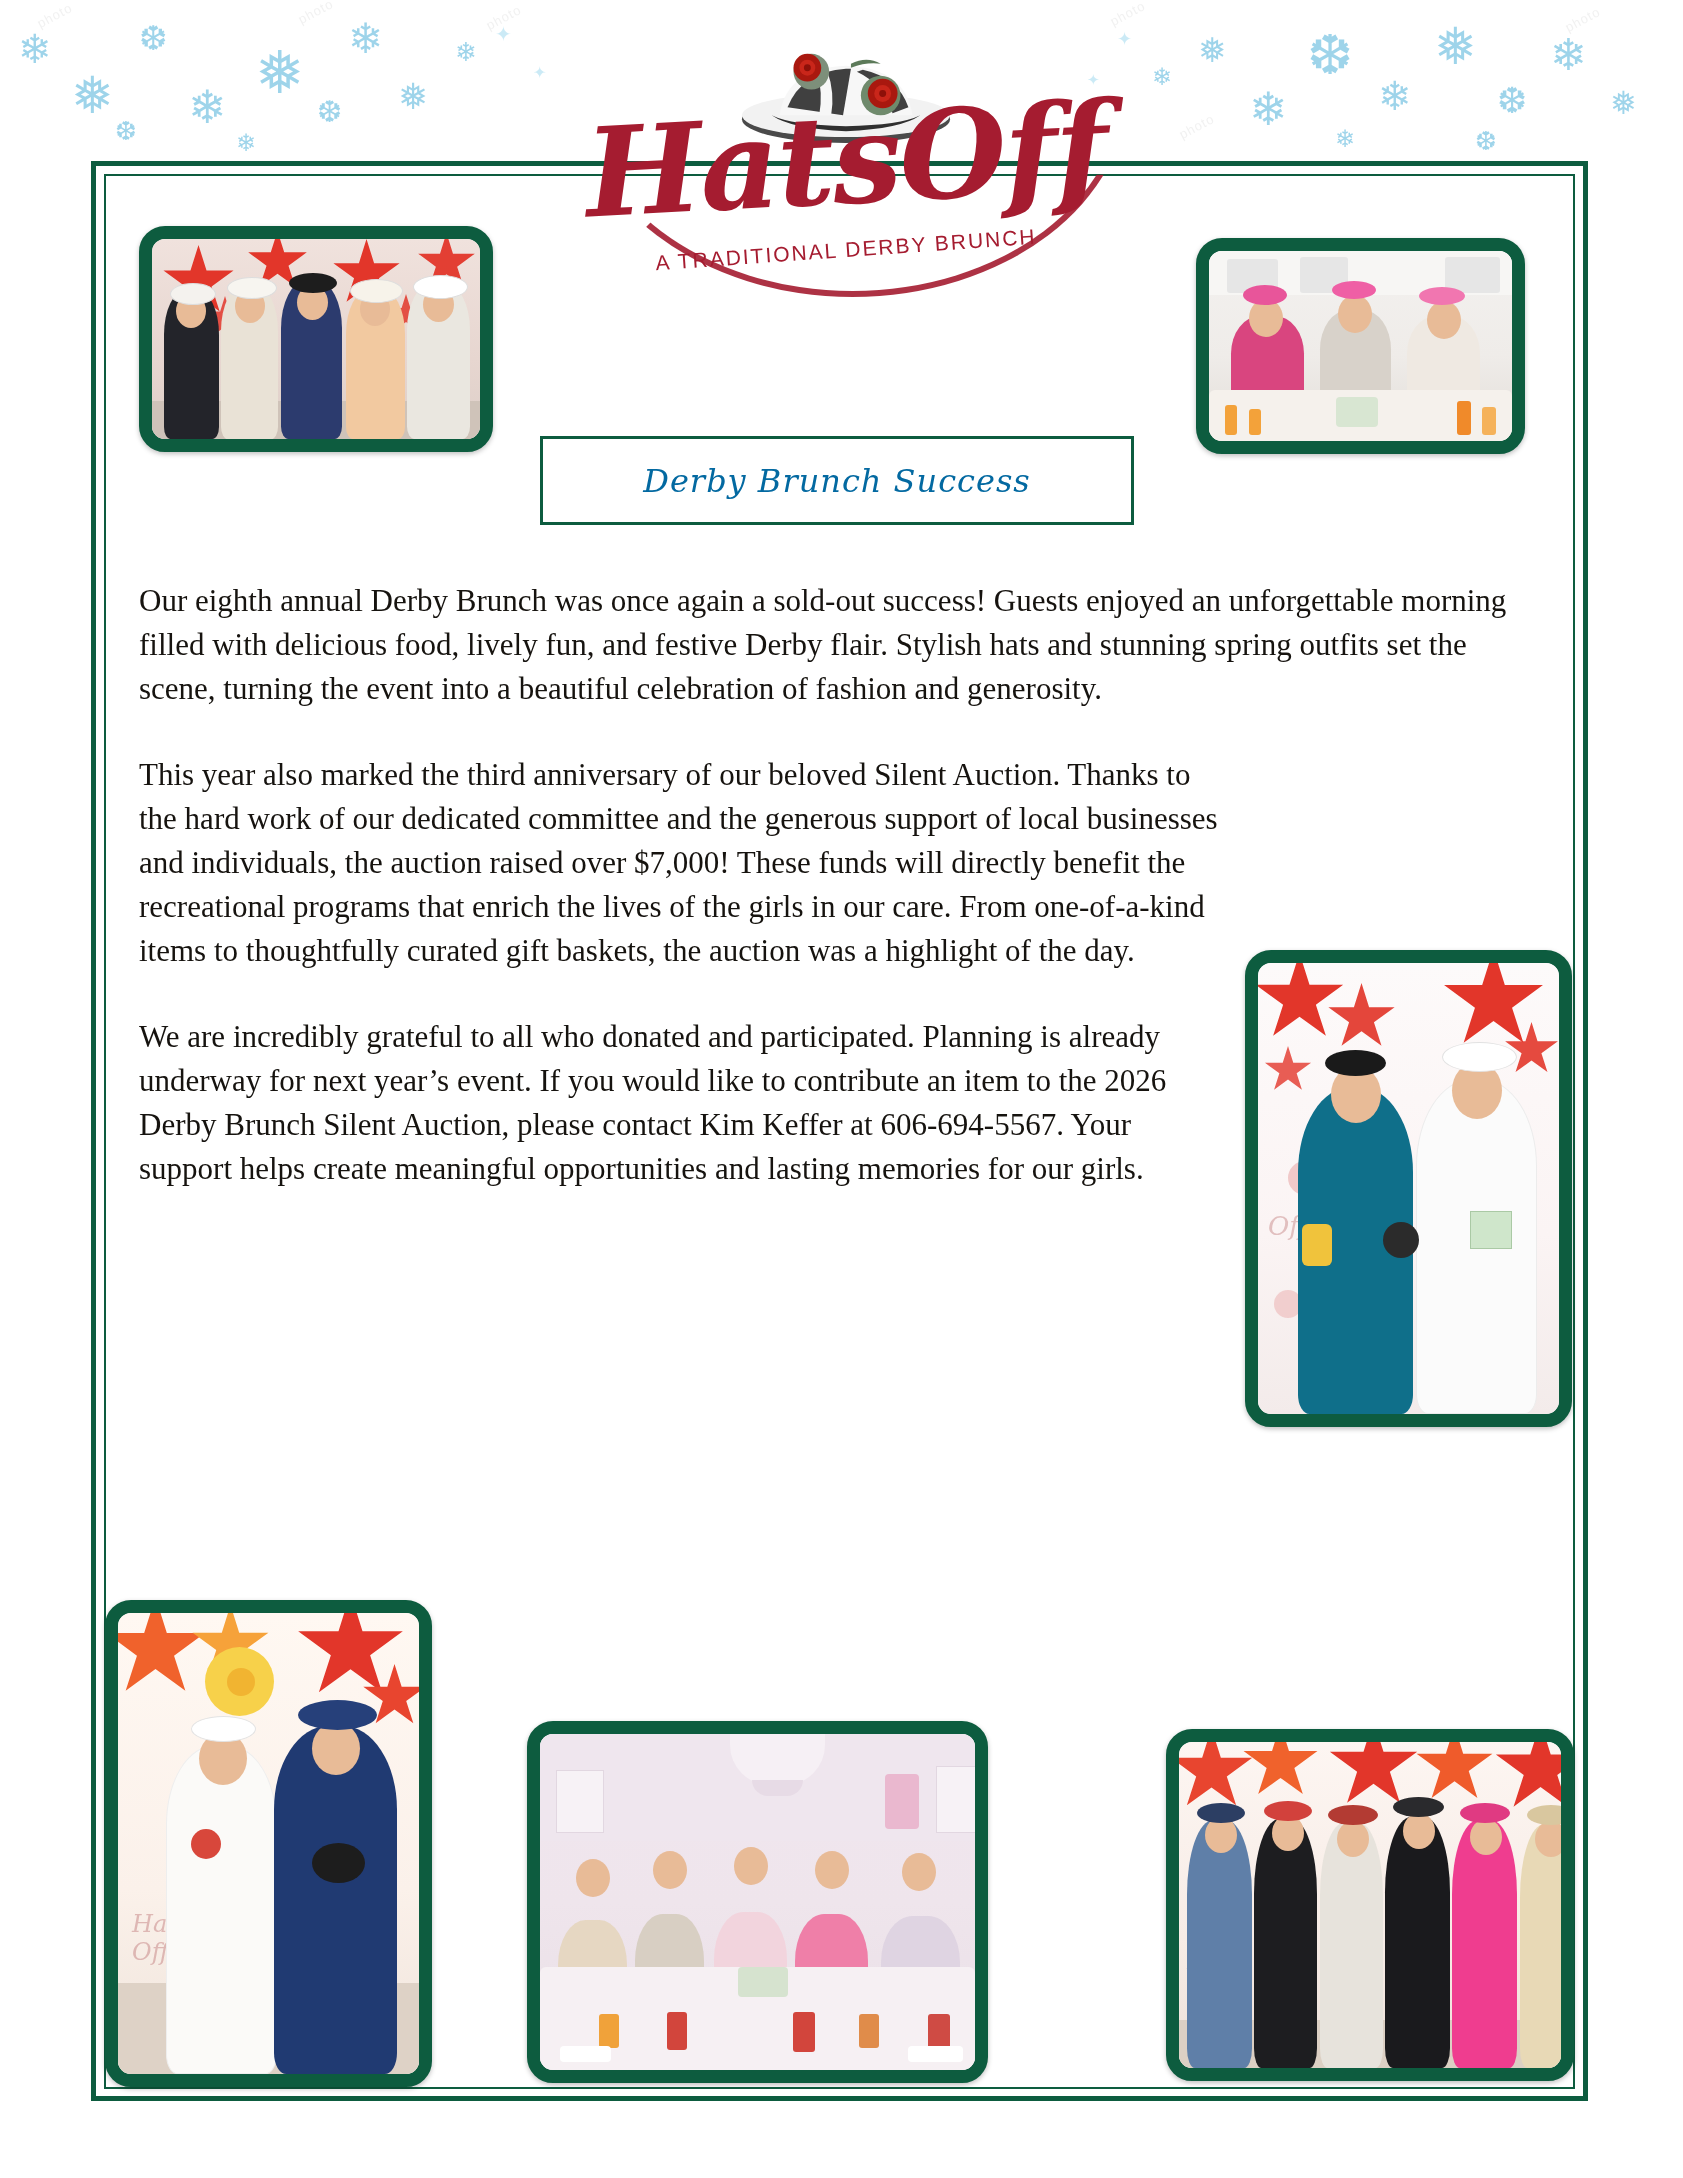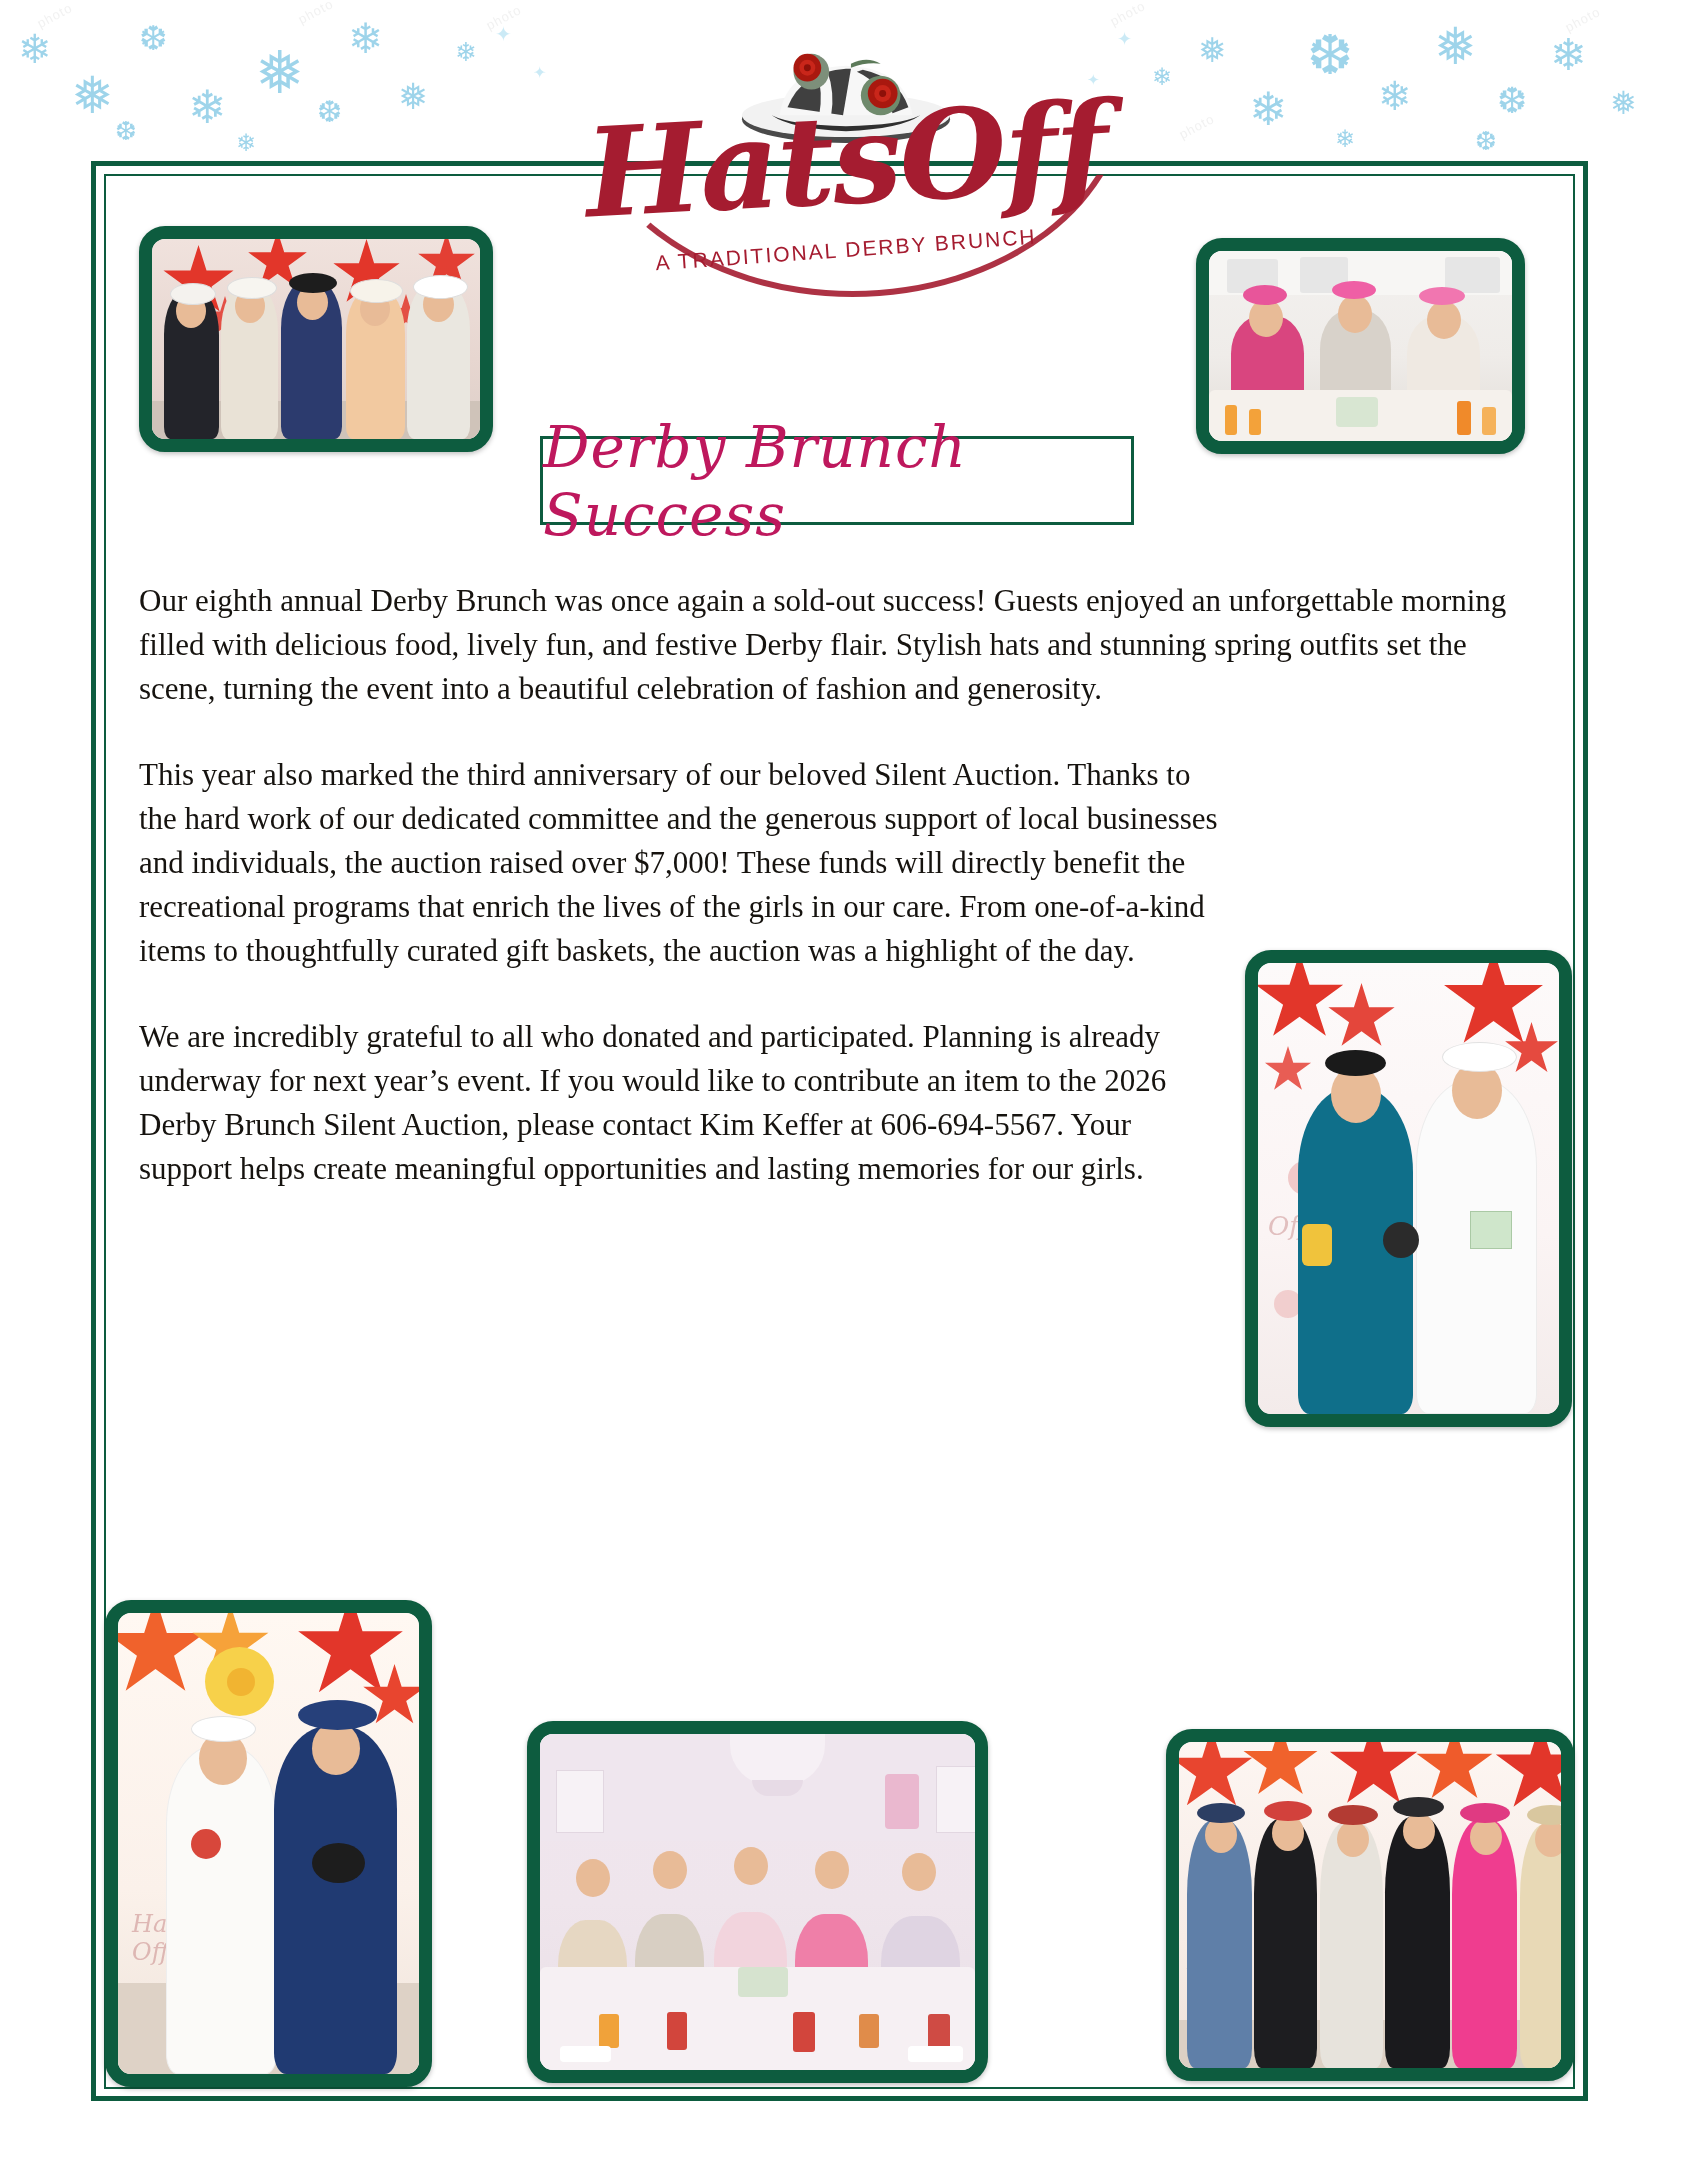--- a/index.html
+++ b/index.html
@@ -140,22 +140,22 @@
     height: 89px;
     border: 3px solid #0d5c3f;
     box-sizing: border-box;
     display: flex;
     align-items: center;
     justify-content: center;
   }
   .title-text {
     font-family: "DejaVu Serif", serif;
     font-style: italic;
-    font-size: 58px;
-    color: #be185d;
+    font-size: 32px;
+    color: #0369a1;
     letter-spacing: 1px;
   }
 
   
   .photo {
     position: absolute;
     border: 13px solid #0d5c3f;
     border-radius: 26px;
     box-sizing: border-box;
     overflow: hidden;

